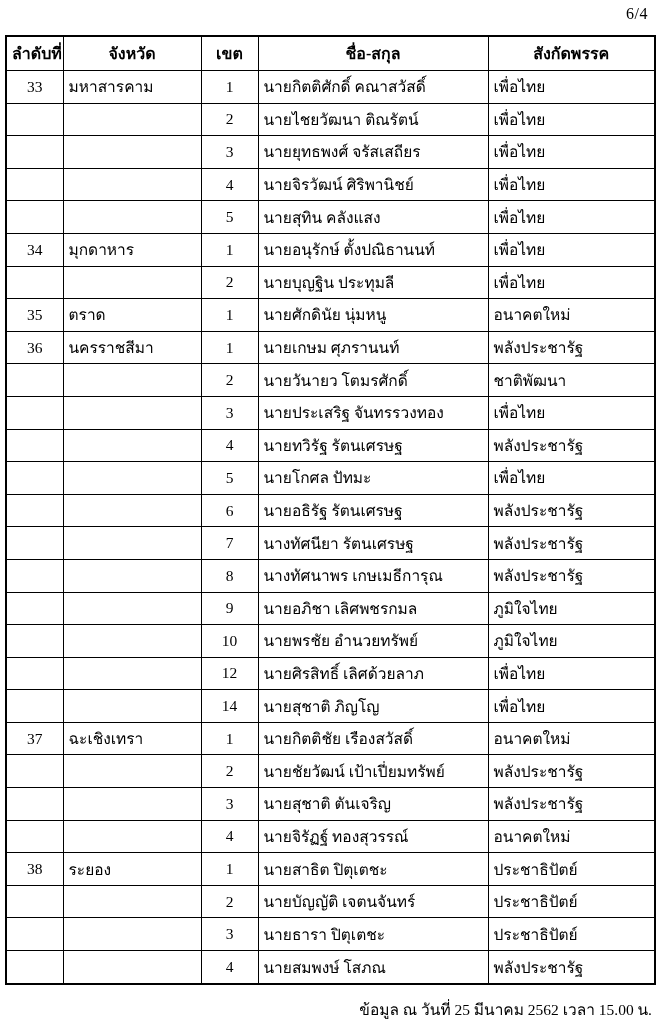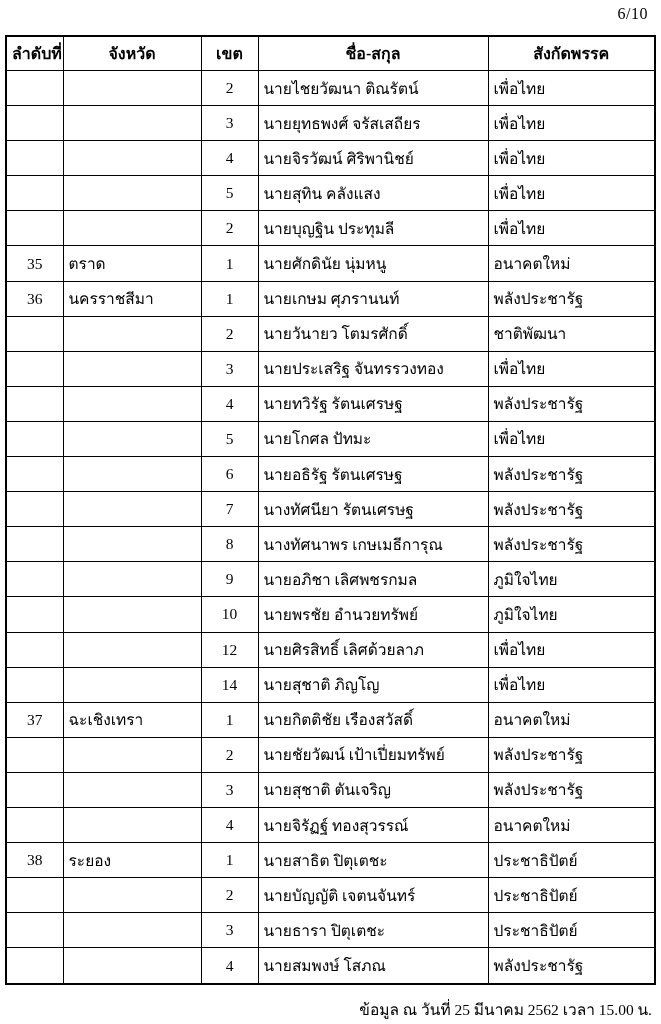--- a/index.html
+++ b/index.html
@@ -55,41 +55,48 @@
   .footer-note {
     position: absolute;
     top: 997px;
     right: 9px;
     font-size: 15.5px;
   }
 </style>
 </head>
 <body>
 
-<div class="page-number">6/10</div>
+<div class="page-number">6/4</div>
 
 <table class="results">
   <colgroup>
     <col style="width:57px">
     <col style="width:138px">
     <col style="width:57px">
     <col style="width:230px">
     <col style="width:167px">
   </colgroup>
   <thead>
     <tr>
       <th>ลำดับที่</th>
       <th>จังหวัด</th>
       <th>เขต</th>
       <th>ชื่อ-สกุล</th>
       <th>สังกัดพรรค</th>
     </tr>
   </thead>
   <tbody>
       <tr>
+        <td class="c-no">33</td>
+        <td class="c-prov">มหาสารคาม</td>
+        <td class="c-dist">1</td>
+        <td class="c-name">นายกิตติศักดิ์ คณาสวัสดิ์</td>
+        <td class="c-party">เพื่อไทย</td>
+      </tr>
+      <tr>
         <td class="c-no"></td>
         <td class="c-prov"></td>
         <td class="c-dist">2</td>
         <td class="c-name">นายไชยวัฒนา ติณรัตน์</td>
         <td class="c-party">เพื่อไทย</td>
       </tr>
       <tr>
         <td class="c-no"></td>
         <td class="c-prov"></td>
         <td class="c-dist">3</td>
@@ -101,20 +108,27 @@
         <td class="c-prov"></td>
         <td class="c-dist">4</td>
         <td class="c-name">นายจิรวัฒน์ ศิริพานิชย์</td>
         <td class="c-party">เพื่อไทย</td>
       </tr>
       <tr>
         <td class="c-no"></td>
         <td class="c-prov"></td>
         <td class="c-dist">5</td>
         <td class="c-name">นายสุทิน คลังแสง</td>
+        <td class="c-party">เพื่อไทย</td>
+      </tr>
+      <tr>
+        <td class="c-no">34</td>
+        <td class="c-prov">มุกดาหาร</td>
+        <td class="c-dist">1</td>
+        <td class="c-name">นายอนุรักษ์ ตั้งปณิธานนท์</td>
         <td class="c-party">เพื่อไทย</td>
       </tr>
       <tr>
         <td class="c-no"></td>
         <td class="c-prov"></td>
         <td class="c-dist">2</td>
         <td class="c-name">นายบุญฐิน ประทุมลี</td>
         <td class="c-party">เพื่อไทย</td>
       </tr>
       <tr>

